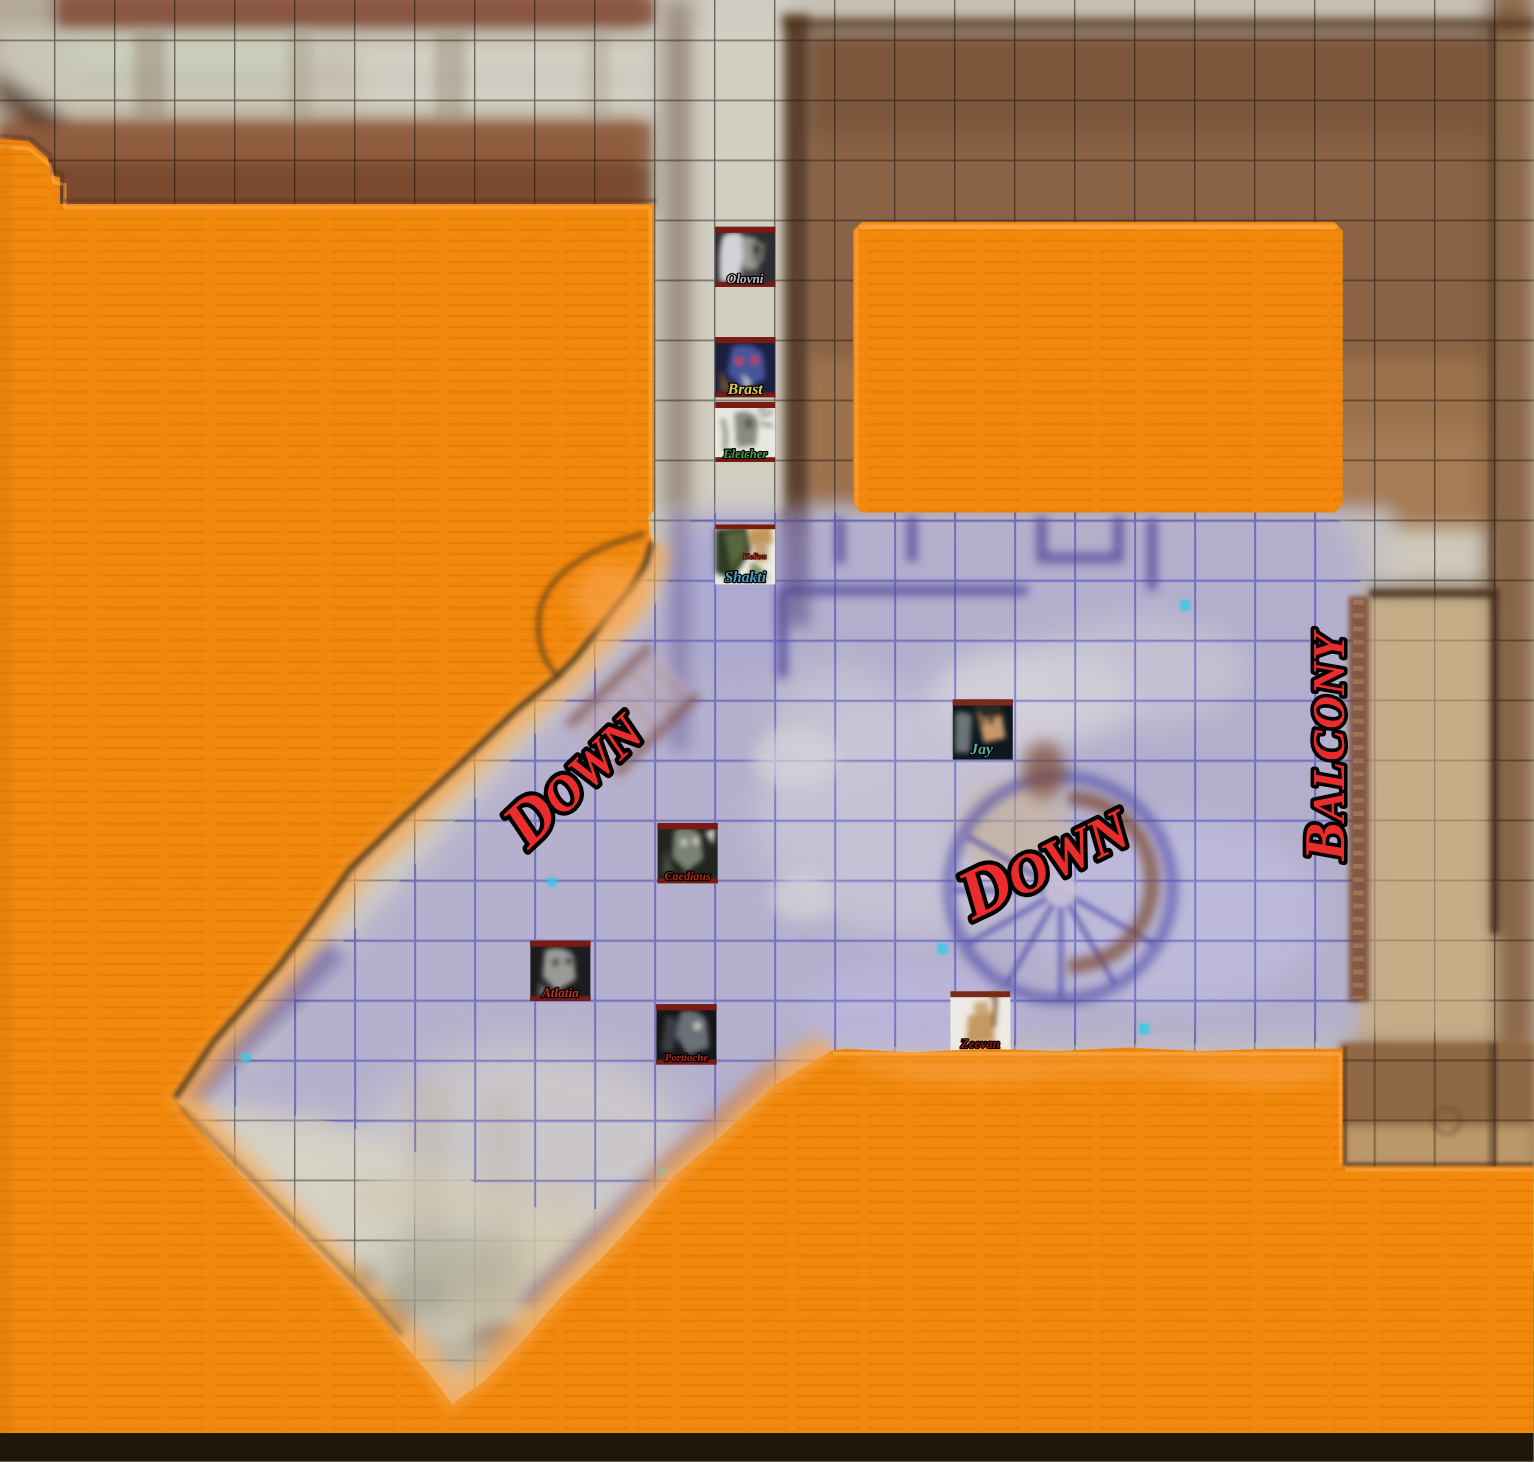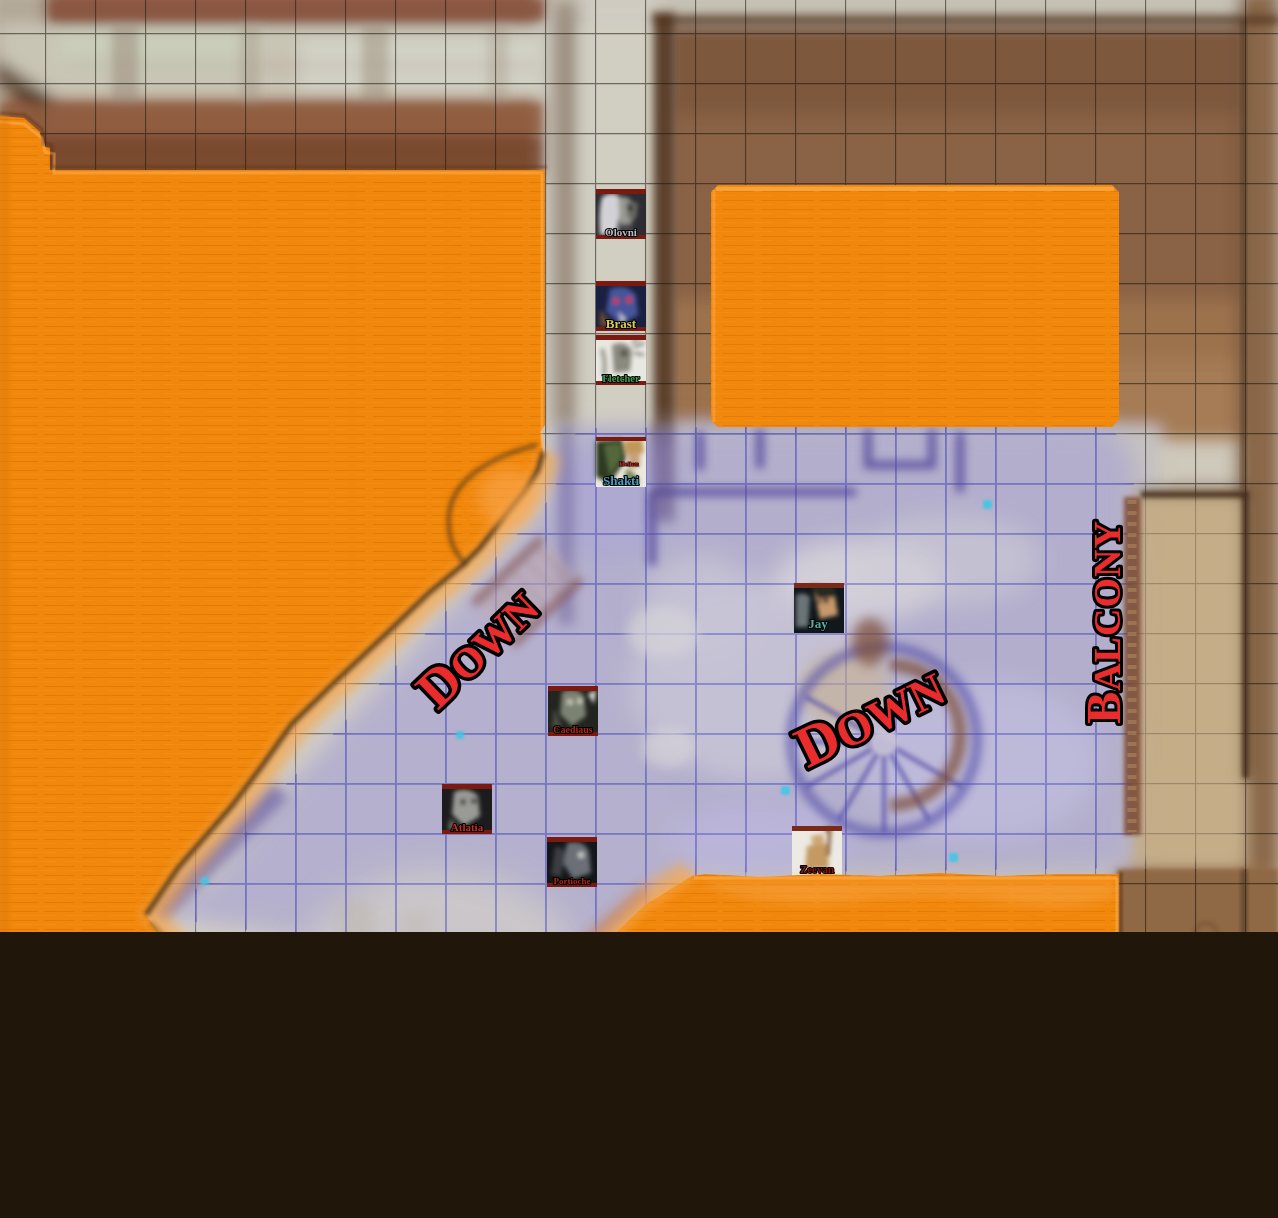--- a/index.html
+++ b/index.html
@@ -1,16 +1,16 @@
 <!DOCTYPE html>
 <html><head>
 <meta charset="utf-8">
 <style>
 html,body{margin:0;padding:0;background:#20160a;}
-#stage{position:relative;width:1278px;height:932px;overflow:hidden;font-family:"Liberation Sans",sans-serif;}
+#stage{position:relative;width:1278px;height:1194px;overflow:hidden;font-family:"Liberation Sans",sans-serif;font-style:italic;}
 svg{display:block}
 .tokname{font-family:"Liberation Serif",serif;font-weight:bold;paint-order:stroke;stroke:#000;stroke-linejoin:round;}
 .biglabel{font-family:"Liberation Serif",serif;font-weight:bold;fill:#ea2c2c;stroke:#000;paint-order:stroke;stroke-linejoin:round;}
 </style>
 </head>
 <body>
 <div id="stage">
 <svg width="1278" height="1218" viewBox="0 0 1278 1218">
 <defs>
 <filter id="b1" x="-40%" y="-40%" width="180%" height="180%">

